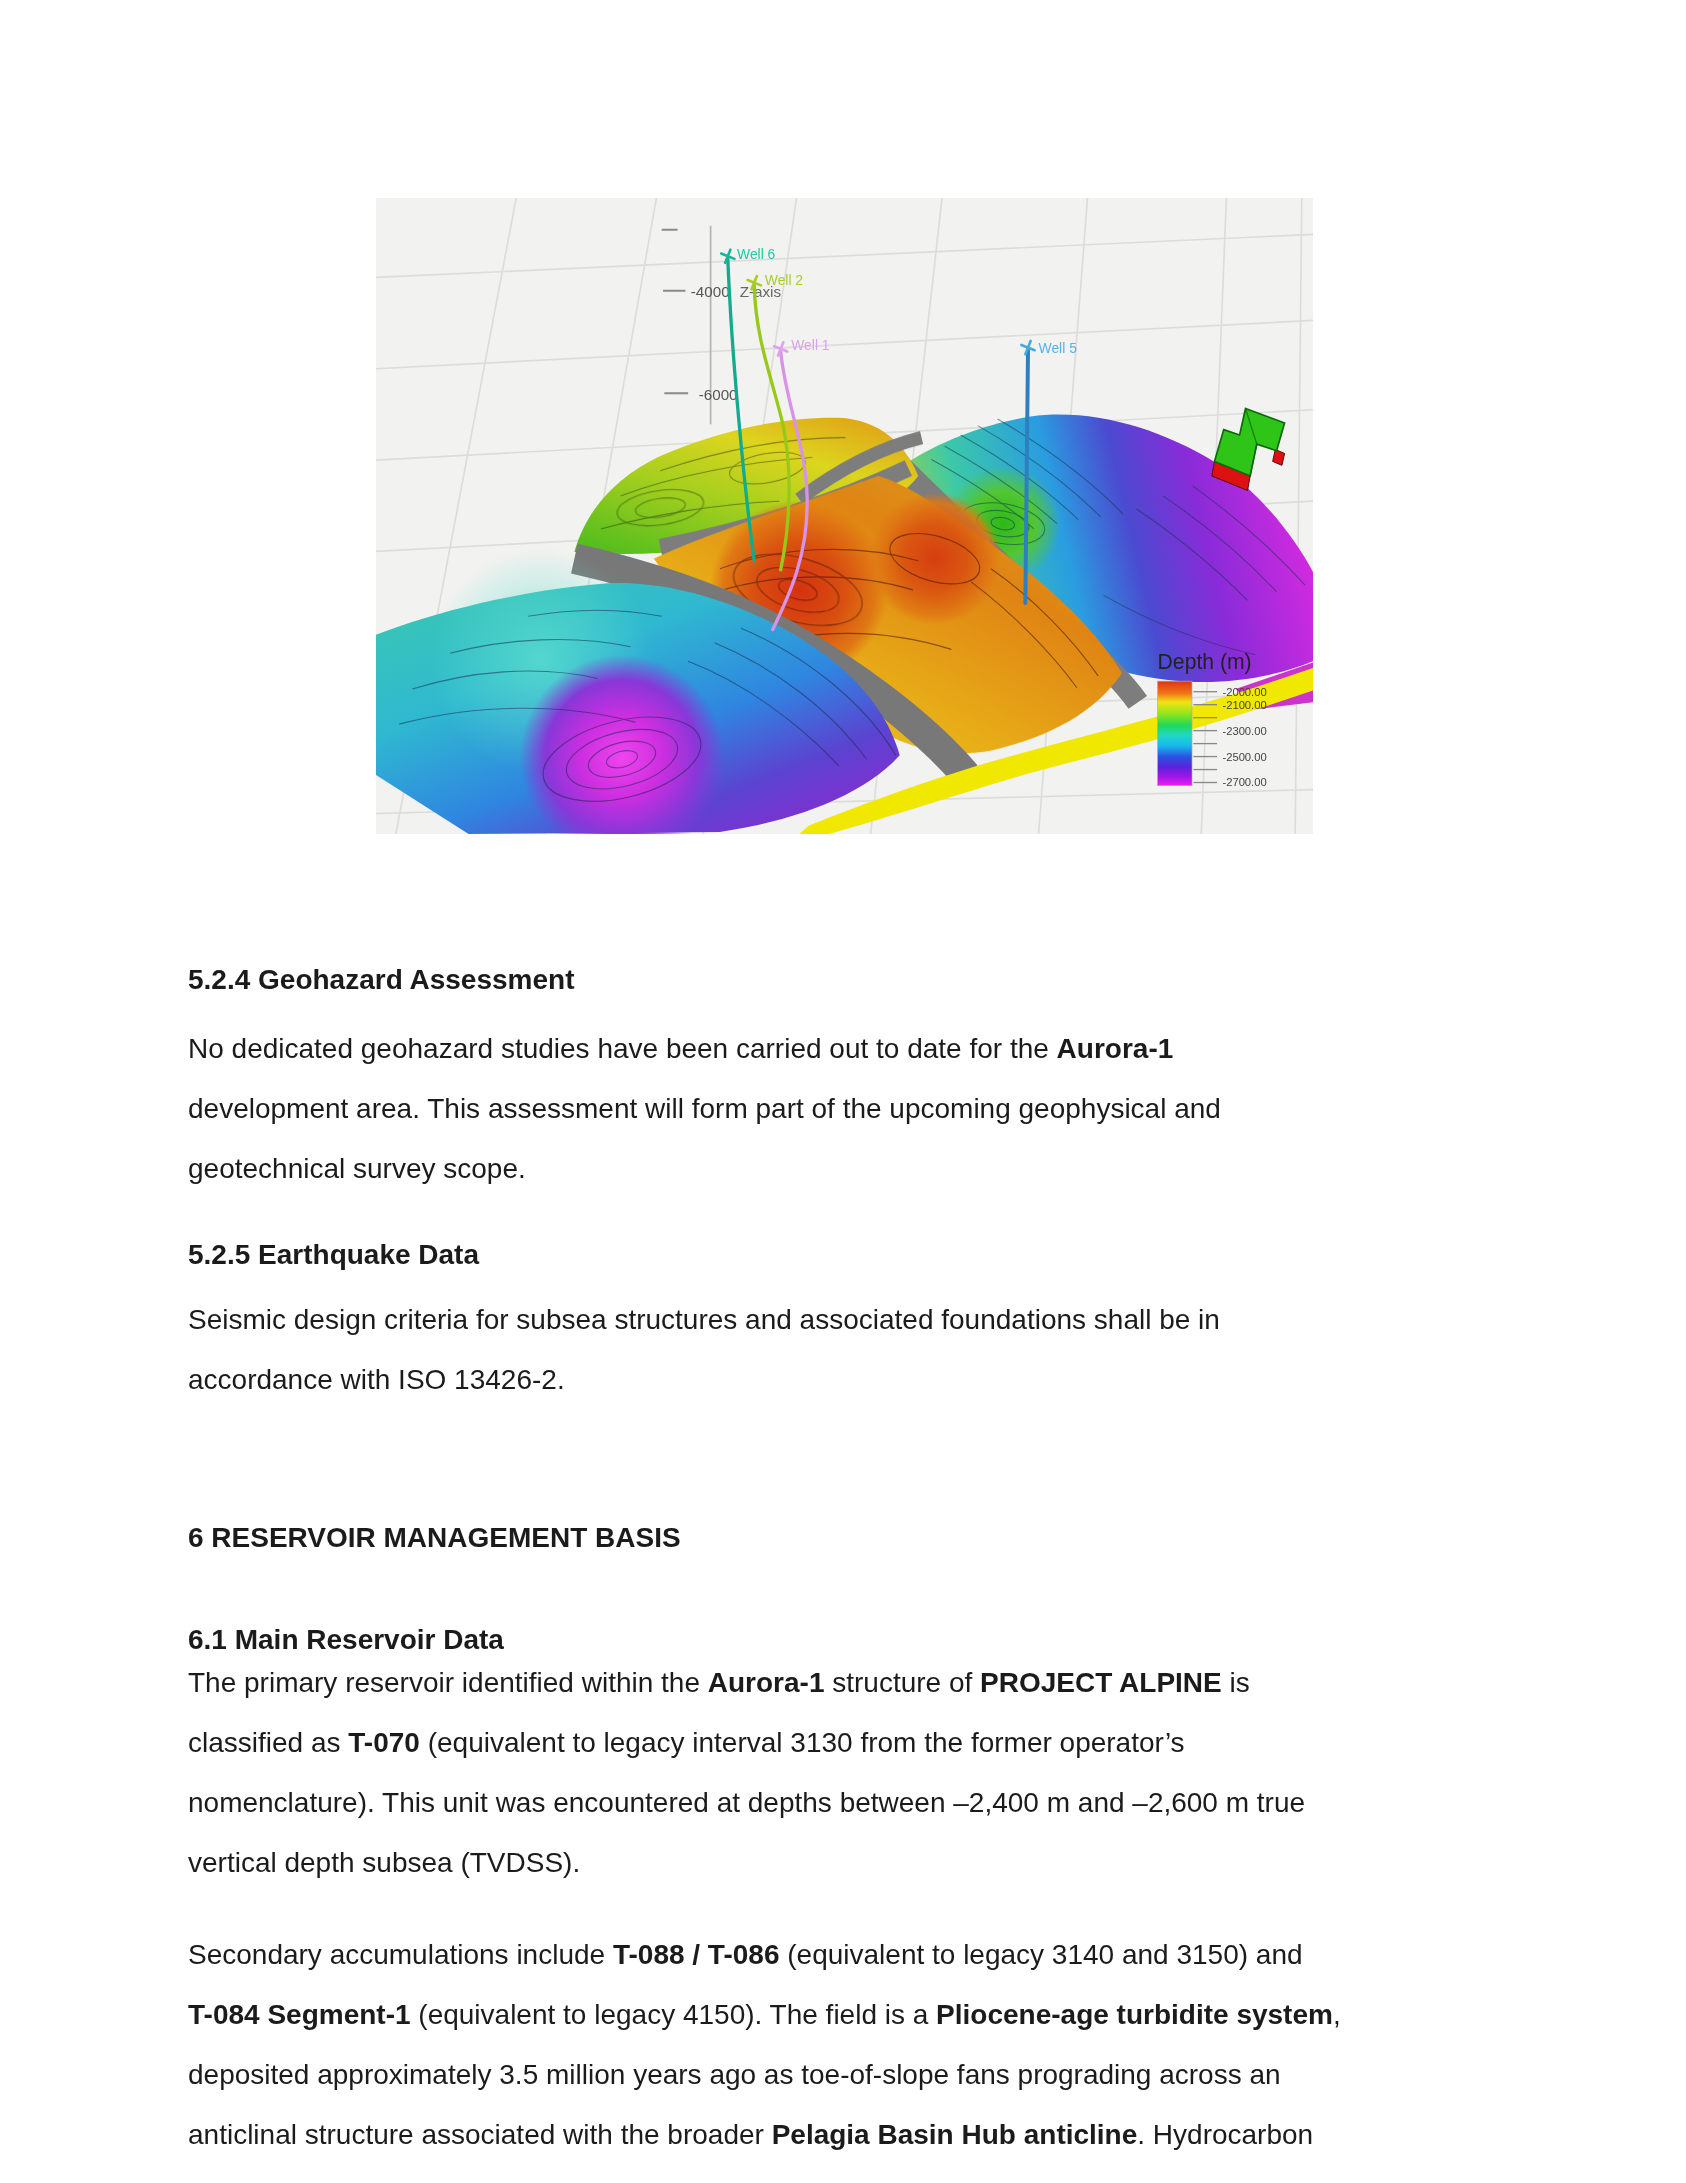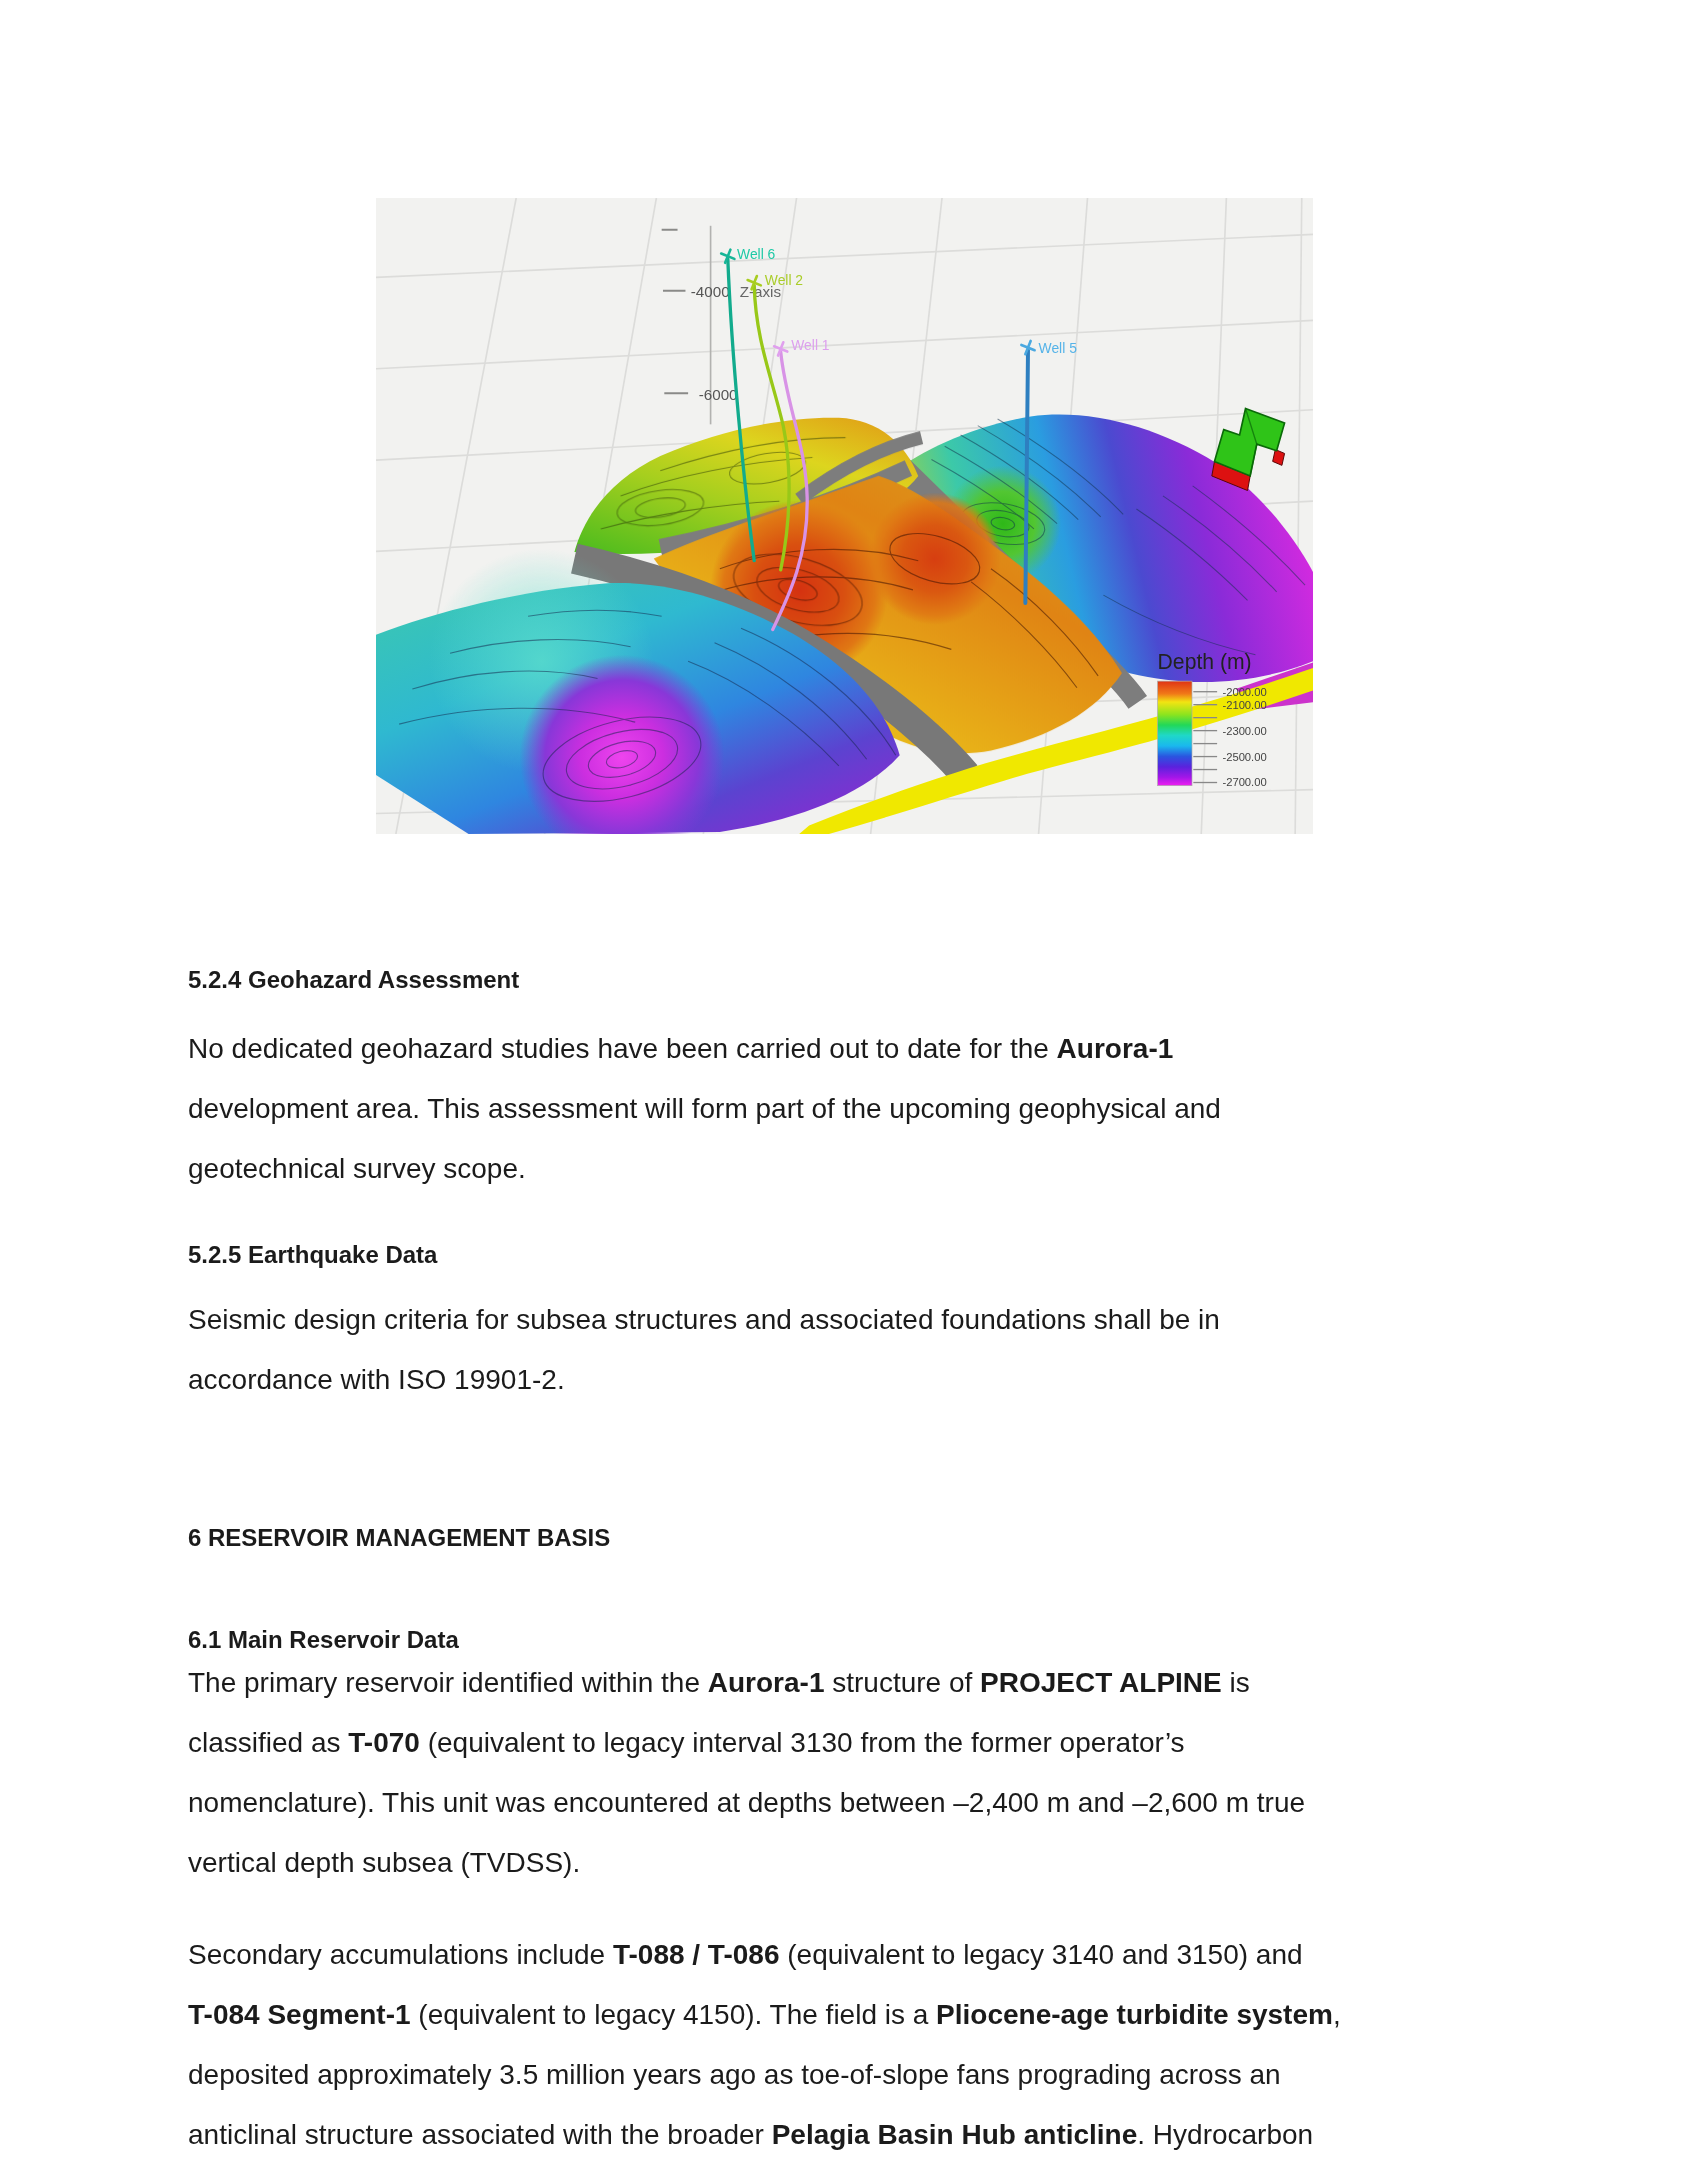--- a/index.html
+++ b/index.html
@@ -4,21 +4,21 @@
 <style>
   html,body { margin:0; padding:0; background:#ffffff; }
   .page {
     position:relative; width:1687px; height:2183px; background:#ffffff;
     font-family:"Liberation Sans", sans-serif; color:#1b1b1b; overflow:hidden;
   }
   .figure-wrap { position:absolute; left:376px; top:198px; width:937px; height:636px; }
   .figure-wrap svg { display:block; width:100%; height:100%; }
   .txt { position:absolute; left:188px; width:1316px; white-space:pre-wrap; }
   .caption { font-size:30px; line-height:60px; font-style:italic; }
-  .h { font-size:24px; line-height:40px; font-weight:bold; white-space:pre-wrap; }
+  .h { font-size:28px; line-height:40px; font-weight:bold; white-space:pre-wrap; }
   .body { font-size:28px; line-height:60px; }
   .b { font-weight:bold; }
   .figtext { font-family:"Liberation Sans", sans-serif; }
 </style>
 </head>
 <body>
 
 <div class="page">
 
   <div class="figure-wrap">
@@ -250,21 +250,21 @@
   </div>
 
 
   <div class="txt h" style="top:960px">5.2.4 Geohazard Assessment</div>
   <div class="txt body" style="top:1019px"><span>No dedicated geohazard studies have been carried out to date for the </span><span class="b">Aurora-1</span><span>
 development area. This assessment will form part of the upcoming geophysical and
 geotechnical survey scope.</span></div>
 
   <div class="txt h" style="top:1235px">5.2.5 Earthquake Data</div>
   <div class="txt body" style="top:1290px"><span>Seismic design criteria for subsea structures and associated foundations shall be in
-accordance with ISO 19901-2.</span></div>
+accordance with ISO 13426-2.</span></div>
 
   <div class="txt h" style="top:1518px">6 RESERVOIR MANAGEMENT BASIS</div>
   <div class="txt h" style="top:1620px">6.1 Main Reservoir Data</div>
 
   <div class="txt body" style="top:1653px"><span>The primary reservoir identified within the </span><span class="b">Aurora-1</span><span> structure of </span><span class="b">PROJECT ALPINE</span><span> is
 classified as </span><span class="b">T-070</span><span> (equivalent to legacy interval 3130 from the former operator’s
 nomenclature). This unit was encountered at depths between –2,400 m and –2,600 m true
 vertical depth subsea (TVDSS).</span></div>
   <div class="txt body" style="top:1925px"><span>Secondary accumulations include </span><span class="b">T-088 / T-086</span><span> (equivalent to legacy 3140 and 3150) and
 </span><span class="b">T-084 Segment-1</span><span> (equivalent to legacy 4150). The field is a </span><span class="b">Pliocene-age turbidite system</span><span>,

